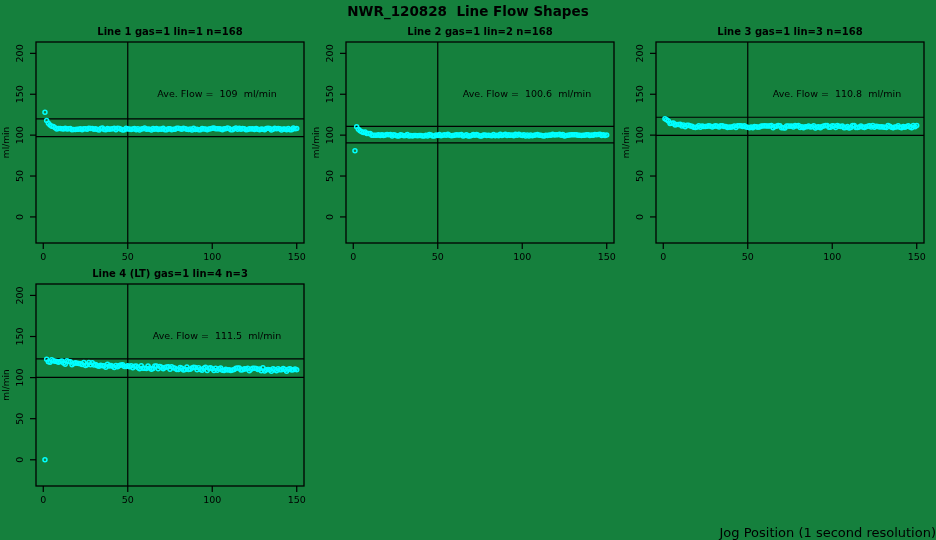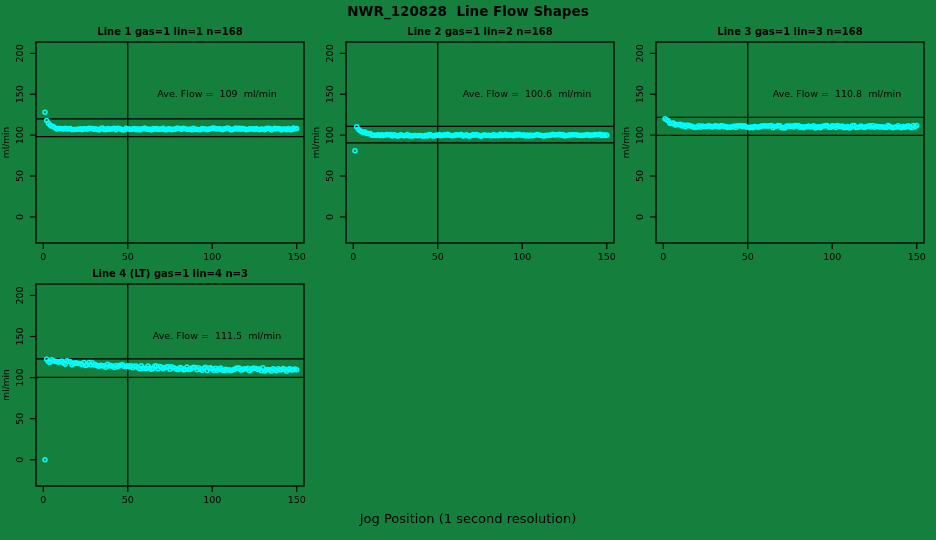--- a/index.html
+++ b/index.html
@@ -1,20 +1,20 @@
 <!DOCTYPE html>
 <html><head>
 <meta charset="utf-8">
 <style>
   html,body{margin:0;padding:0;background:#ffffff;}
   .figure{position:relative;width:936px;height:540px;background:#15803d;overflow:hidden;
           font-family:"DejaVu Sans","Liberation Sans",sans-serif;color:#000;}
   .main-title{position:absolute;top:3px;left:0;width:936px;text-align:center;
               font-size:13.5px;font-weight:bold;white-space:pre;}
-  .xlabel{position:absolute;top:511px;left:0;width:936px;text-align:center;
+  .xlabel{position:absolute;top:525px;left:0;width:936px;text-align:right;
           font-size:13px;white-space:pre;}
   svg{position:absolute;left:0;top:0;}
   svg text{white-space:pre;}
 </style>
 </head>
 <body>
 
 <div class="figure">
   <div class="main-title">NWR_120828  Line Flow Shapes</div>
   <svg id="plot" width="936" height="540" viewBox="0 0 936 540" xmlns="http://www.w3.org/2000/svg">

